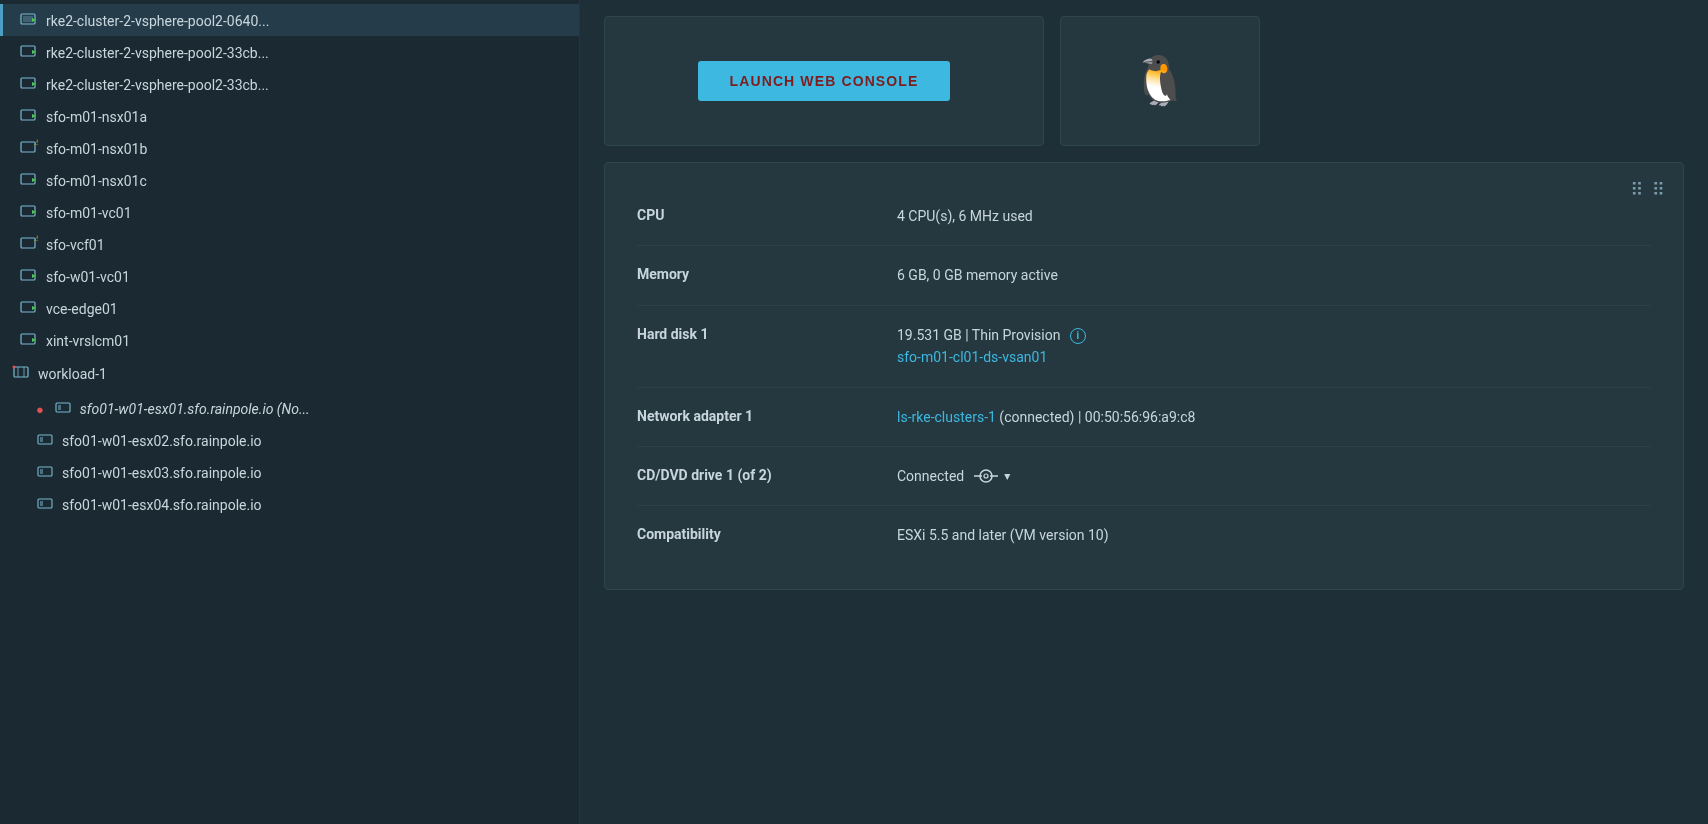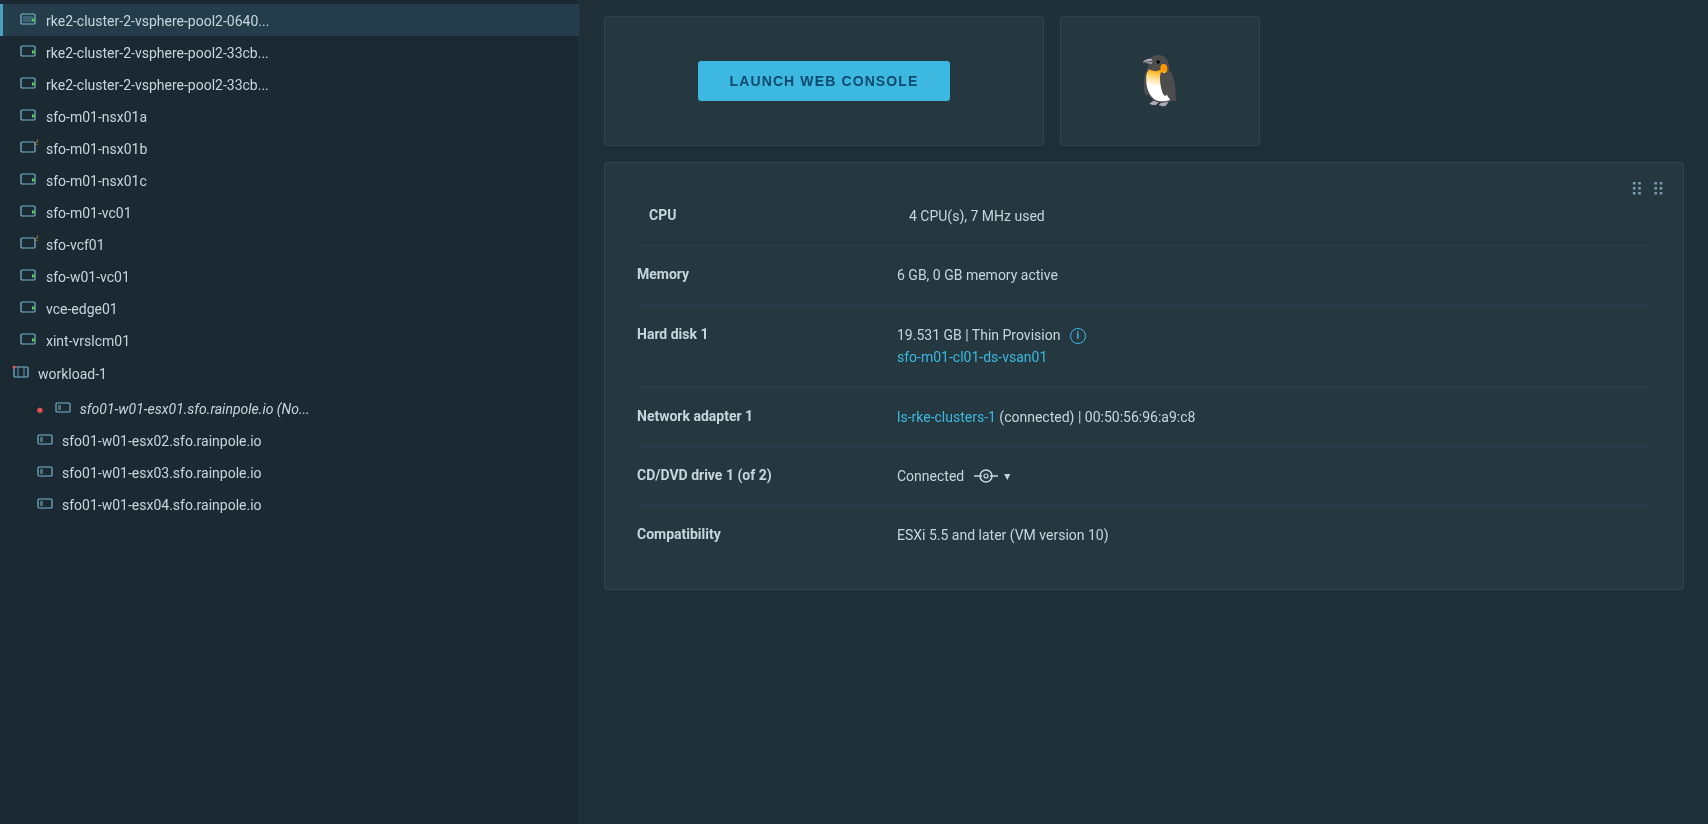--- a/index.html
+++ b/index.html
@@ -82,21 +82,21 @@
       padding: 16px 20px;
       display: flex;
       align-items: center;
       justify-content: center;
       min-width: 440px;
       min-height: 130px;
     }
 
     .launch-btn {
       background: #3db8e0;
-      color: #0c4a6e;
+      color: #7f1d1d;
       border: none;
       padding: 12px 32px;
       font-size: 14px;
       font-weight: 700;
       letter-spacing: 0.08em;
       border-radius: 3px;
       cursor: pointer;
       text-transform: uppercase;
     }
 
@@ -140,21 +140,21 @@
       letter-spacing: 2px;
     }
 
     .hw-row {
       display: flex;
       align-items: flex-start;
       padding: 18px 0;
       border-top: 1px solid #2c414d;
       gap: 0;
     }
-    .hw-row:first-of-type { border-top: none; margin-left: 12px; }
+    .hw-row:first-of-type { border-top: none; }
 
     .hw-label {
       font-weight: 700;
       color: #c8d6dc;
       font-size: 14px;
       min-width: 260px;
       padding-top: 2px;
     }
 
     .hw-value {
@@ -382,21 +382,21 @@
     <div class="os-card">
       <span class="linux-icon">🐧</span>
     </div>
   </div>
 
   <div class="hw-card">
     <span class="dots-menu" title="More options">⠿ ⠿</span>
 
     <div class="hw-row">
       <div class="hw-label">CPU</div>
-      <div class="hw-value">4 CPU(s), 7 MHz used</div>
+      <div class="hw-value">4 CPU(s), 6 MHz used</div>
     </div>
 
     <div class="hw-row">
       <div class="hw-label">Memory</div>
       <div class="hw-value">6 GB, 0 GB memory active</div>
     </div>
 
     <div class="hw-row">
       <div class="hw-label">Hard disk 1</div>
       <div class="hw-value">

